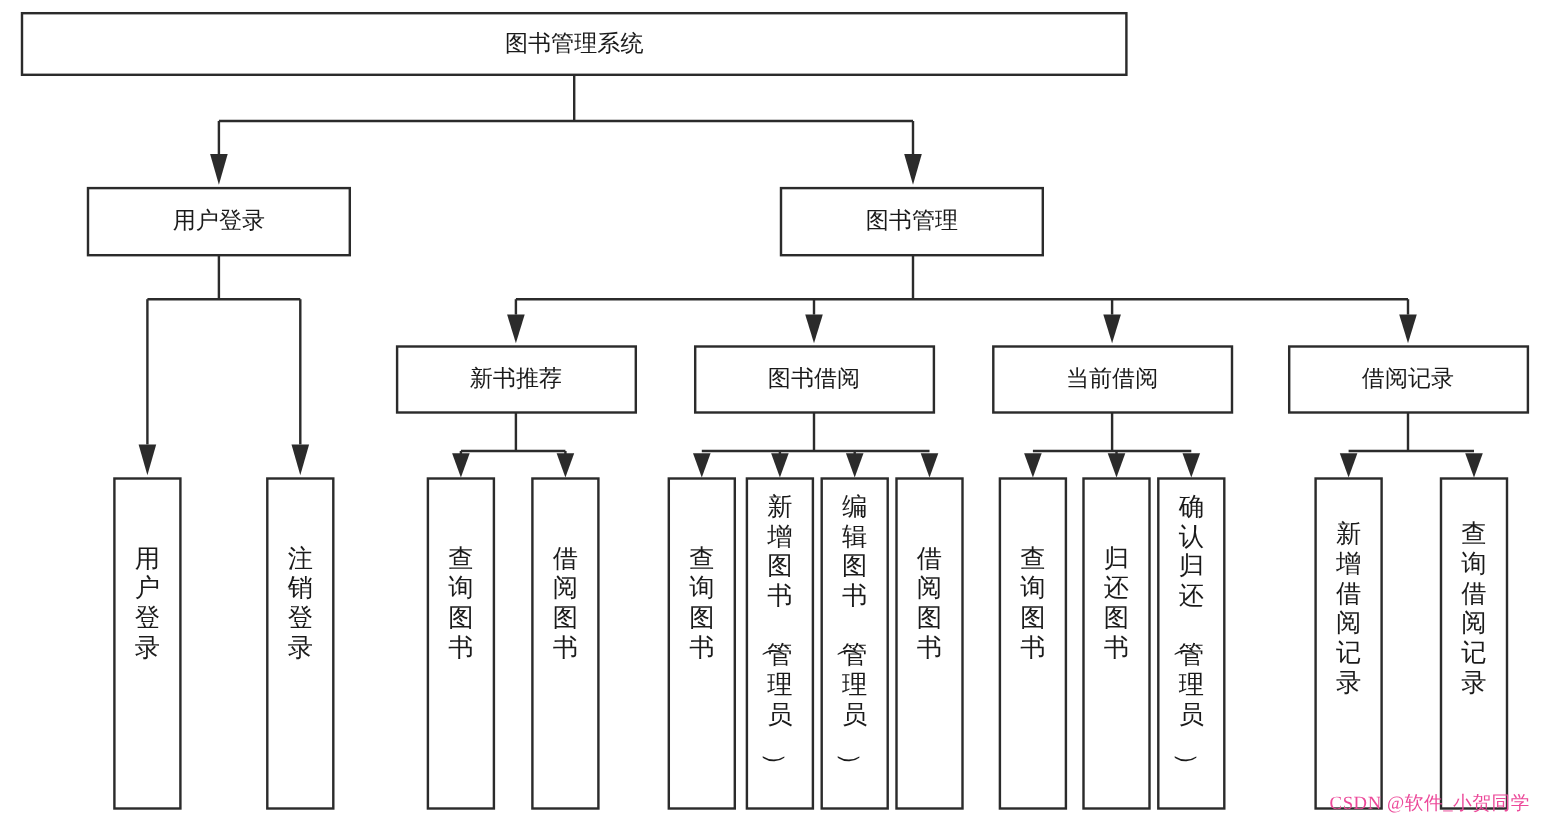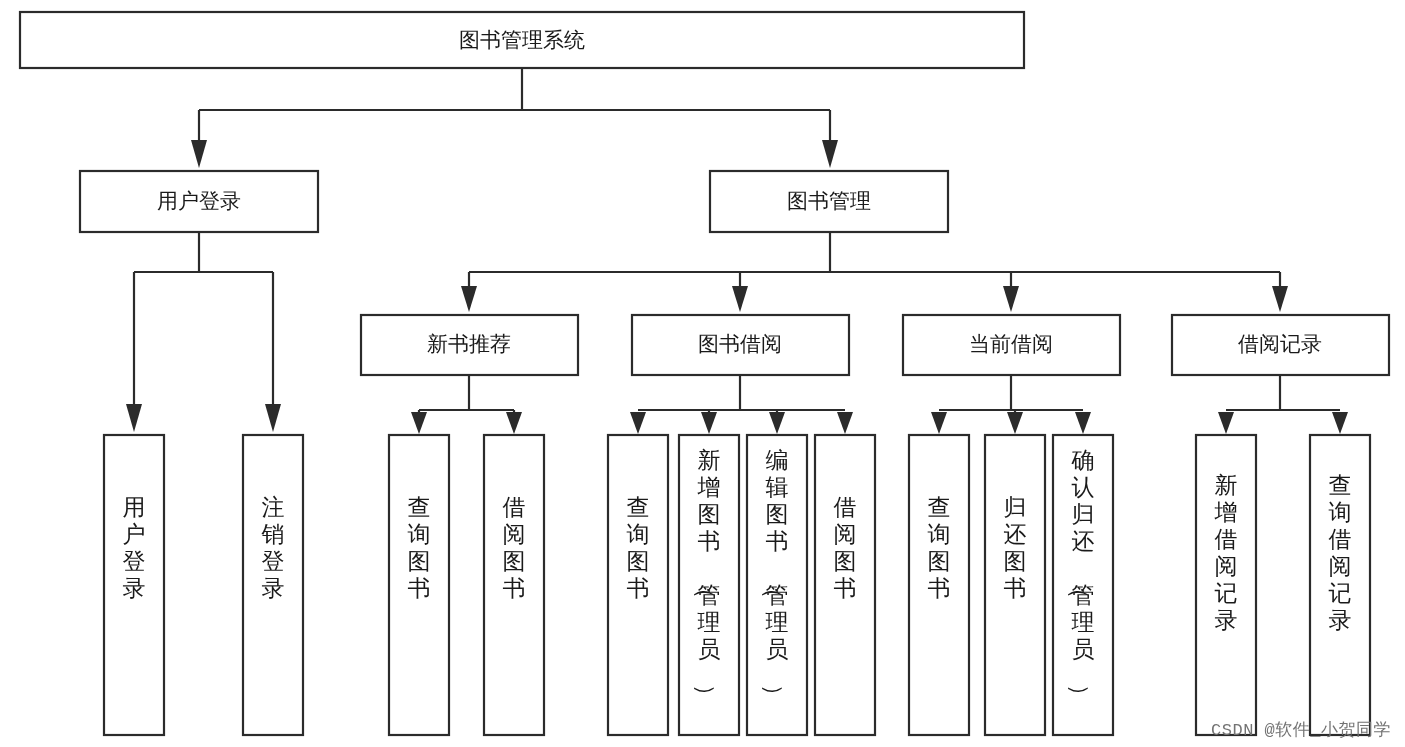--- a/index.html
+++ b/index.html
@@ -44,23 +44,23 @@
     stroke-linecap: butt;
   }
   .arrow-head {
     fill: #2b2b2b;
     stroke: none;
   }
   .watermark {
     position: absolute;
     right: 14px;
     bottom: 6px;
-    font-family: Liberation Mono, monospace;
+    font-family: Liberation Serif, serif;
     font-size: 17px;
-    color: #737373;
+    color: #ec4899;
     white-space: nowrap;
     pointer-events: none;
     letter-spacing: 0.5px;
   }
 </style>
 </head>
 <body>
 
 <svg id="diagram" viewBox="0 0 1405 747" xmlns="http://www.w3.org/2000/svg">
 

